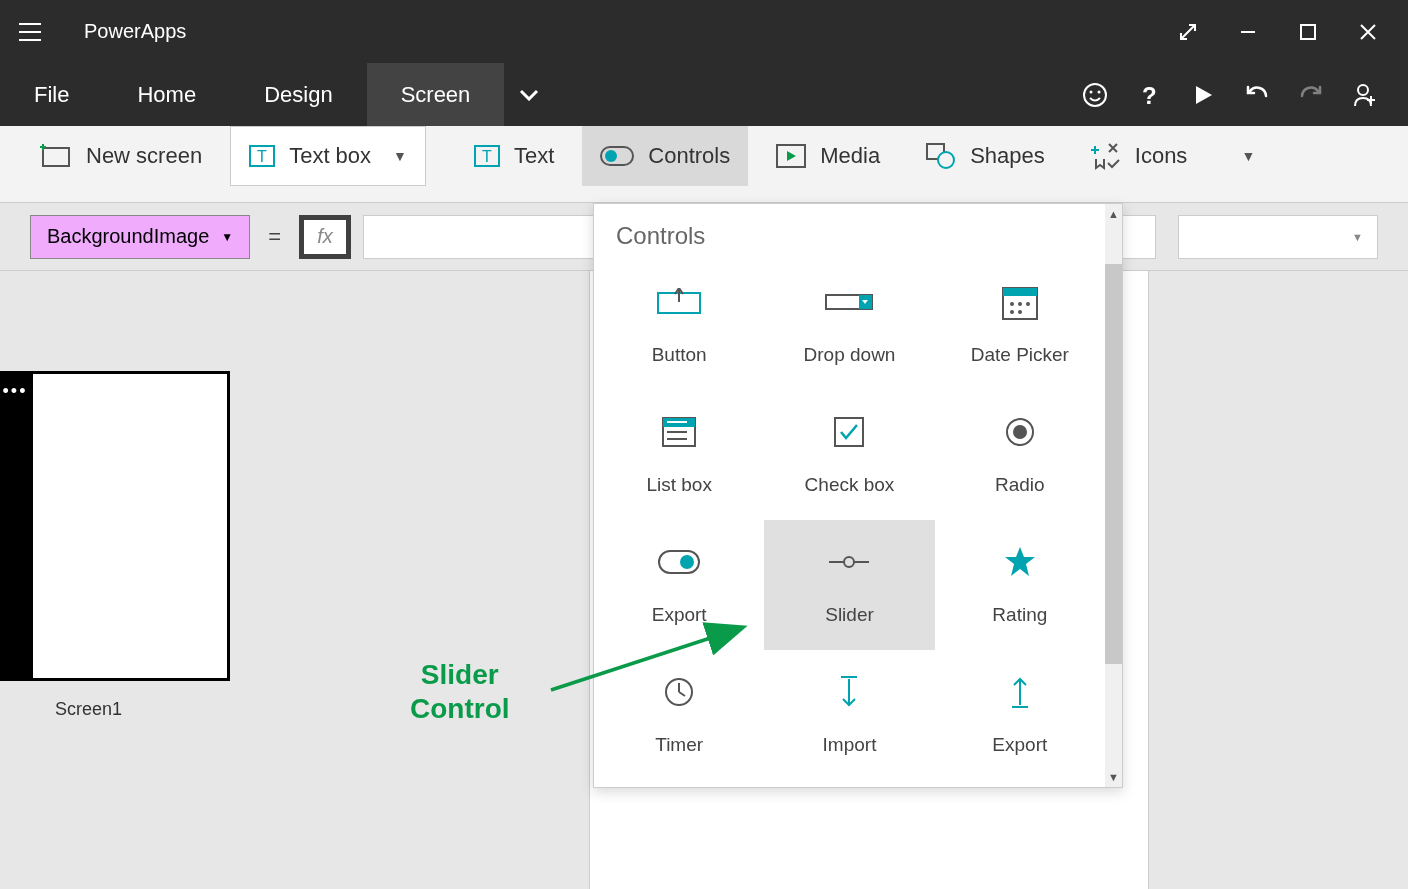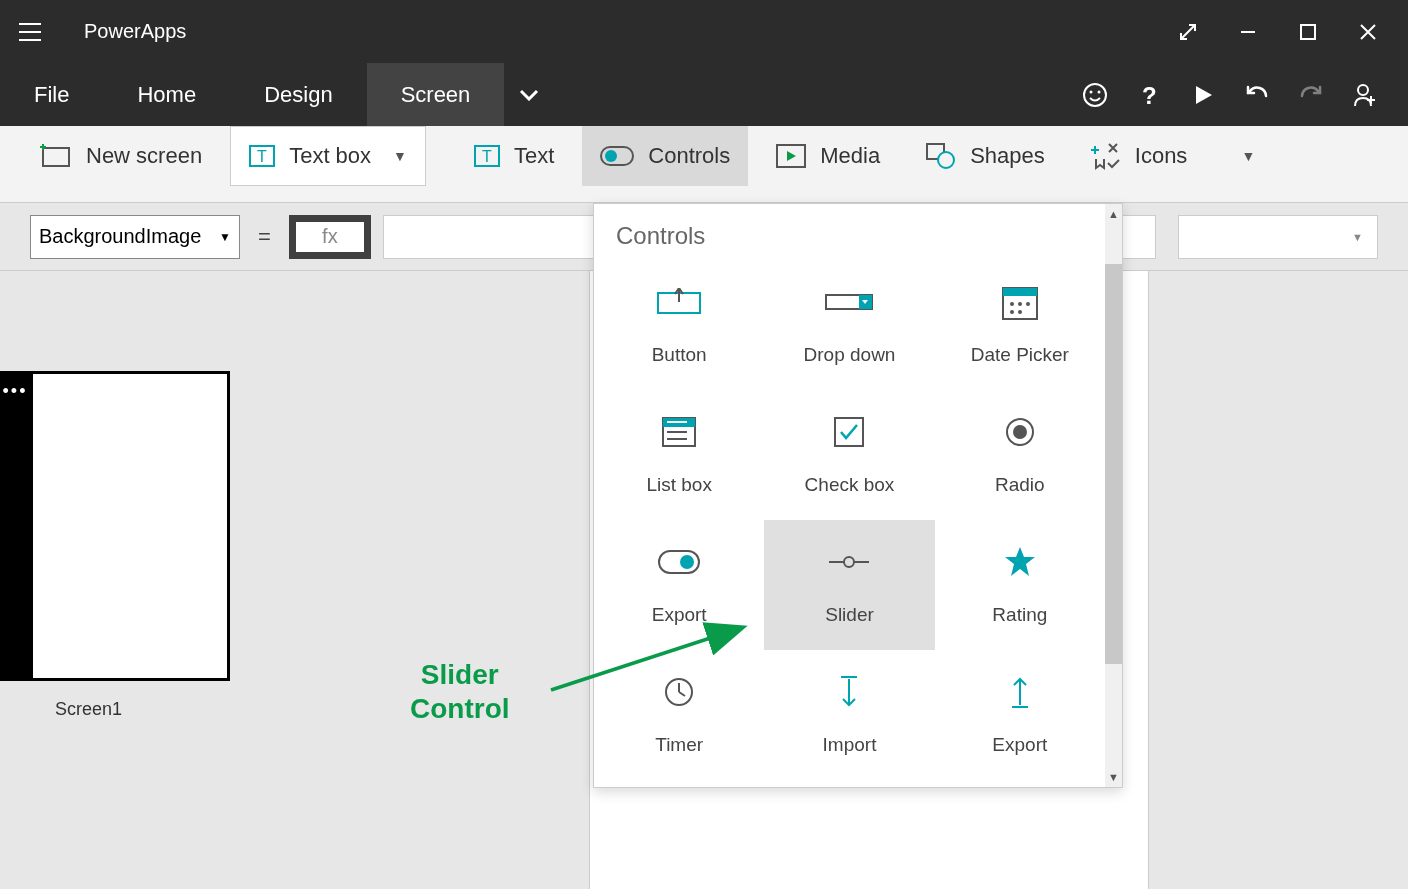--- a/index.html
+++ b/index.html
@@ -25,23 +25,23 @@
 
 
 .ribbon { height: 77px; background: #f3f3f3; border-bottom: 1px solid #ccc; display: flex; align-items: flex-start; padding: 0 22px; gap: 10px; }
 .ribbon-btn { display: flex; align-items: center; gap: 14px; padding: 8px 18px; font-size: 22px; color: #333; cursor: pointer; height: 60px;}
 .ribbon-btn.boxed { border: 1px solid #ccc; background: #fff; }
 .ribbon-btn.active { background: #d9d9d9; }
 .chev-down { font-size: 14px; color: #555; margin-left: 8px; }
 
 
 .formula-row { height: 68px; background: #e7e7e7; border-bottom: 1px solid #ccc; display: flex; align-items: center; padding: 0 30px; gap: 12px; }
-.prop-select { height: 44px; border: 1px solid #888; background: #ffffff; font-size: 20px; padding: 0 8px; display: flex; align-items: center; gap: 12px; min-width: 210px; justify-content: space-between; }
+.prop-select { height: 44px; border: 1px solid #888; background: #f0abfc; font-size: 20px; padding: 0 16px; display: flex; align-items: center; gap: 12px; min-width: 210px; justify-content: space-between; }
 .eq { font-size: 22px; color: #444; margin: 0 6px; }
-.fx-box { height: 44px; border: 7px solid #404040; background: #fff; font-size: 20px; color: #888; display:flex; align-items:center; justify-content:center; width: 82px;}
+.fx-box { height: 44px; border: 5px solid #404040; background: #fff; font-size: 20px; font-style: italic; color: #888; display:flex; align-items:center; justify-content:center; width: 52px;}
 .formula-input { height: 44px; border: 1px solid #ccc; background: #fff; flex: 1; }
 .right-select { height: 44px; border: 1px solid #ccc; background: #fff; width: 200px; margin-left: 10px; display:flex; align-items:center; justify-content:flex-end; padding-right:14px;}
 
 
 .canvas-area { display: flex; height: calc(889px - 63px - 63px - 77px - 68px); background: #e7e7e7; position: relative; }
 .thumb-panel { width: 330px; padding-top: 100px; padding-left: 0; }
 .screen-thumb-wrap { display: flex; align-items: flex-start; }
 .dots { background: #000; color: #fff; width: 30px; height: 310px; display: flex; align-items: flex-start; justify-content: center; padding-top: 10px; font-size: 18px; letter-spacing: 2px;}
 .screen-thumb { width: 200px; height: 310px; background: #fff; border: 3px solid #000; }
 .screen-label { font-size: 18px; color: #333; margin-top: 18px; margin-left: 55px; }

